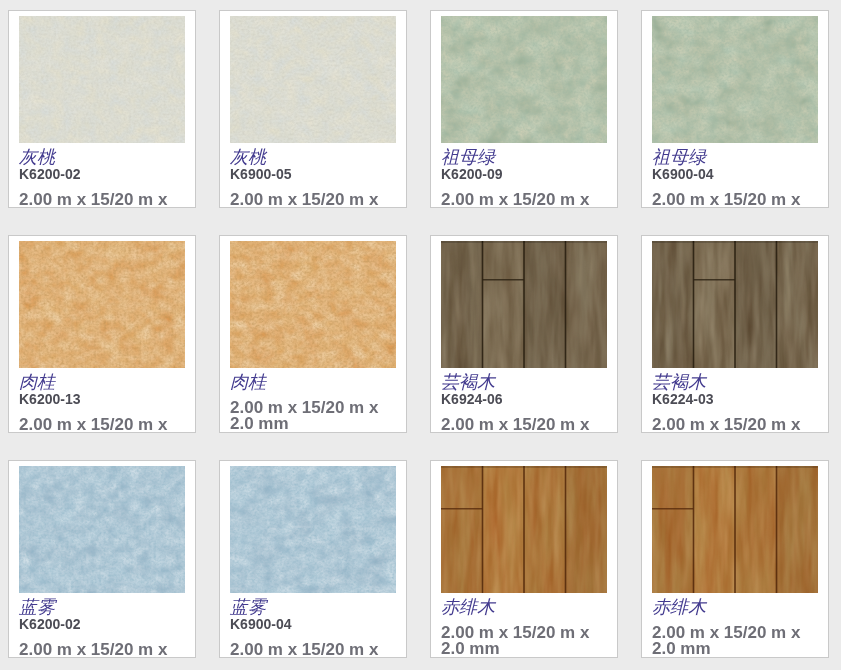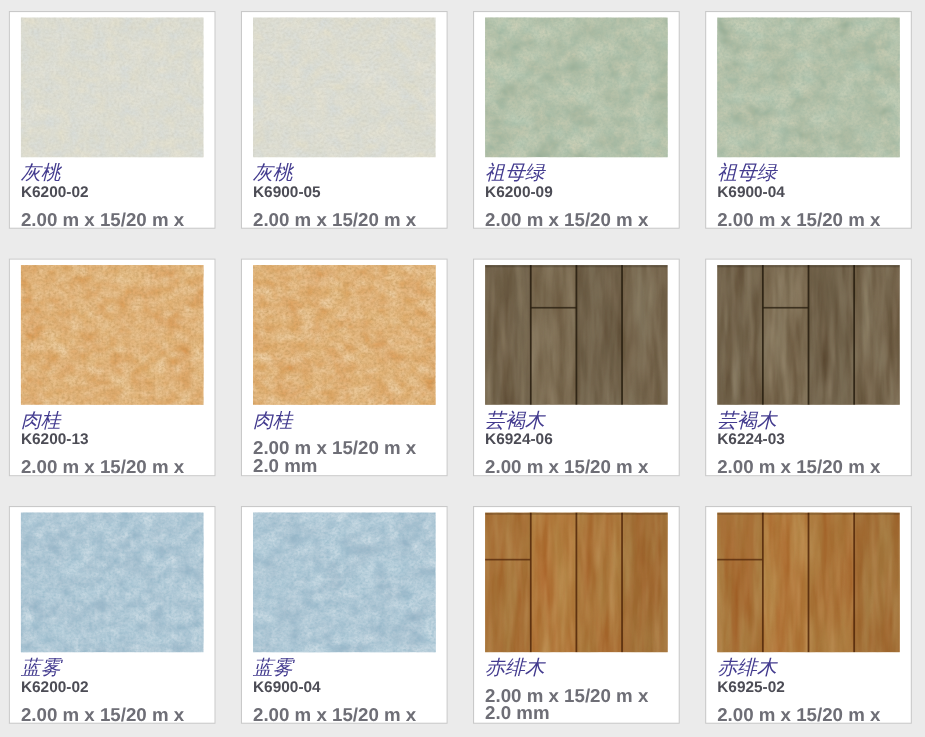--- a/index.html
+++ b/index.html
@@ -395,16 +395,15 @@
           <rect x="83" width="41.5" height="127" fill="#000" opacity="0.03"></rect>
           <rect x="124.5" width="41.5" height="127" fill="#000" opacity="0.08"></rect>
           <rect x="40.7" width="1.6" height="127" fill="#562b0c" opacity="0.9"></rect>
           <rect x="82.2" width="1.6" height="127" fill="#562b0c" opacity="0.9"></rect>
           <rect x="123.7" width="1.6" height="127" fill="#562b0c" opacity="0.9"></rect>
           <rect x="0" y="42" width="41.5" height="1.5" fill="#562b0c" opacity="0.8"></rect>
           <rect width="166" height="2" fill="#000" opacity="0.18"></rect>
         </svg>
       </a>
     <a class="name">赤绯木</a>
-    <div class="code">K6925-02</div>
     <div class="dims">2.00 m x 15/20 m x 2.0 mm</div>
   </div>
 </div>
 
 </body></html>

